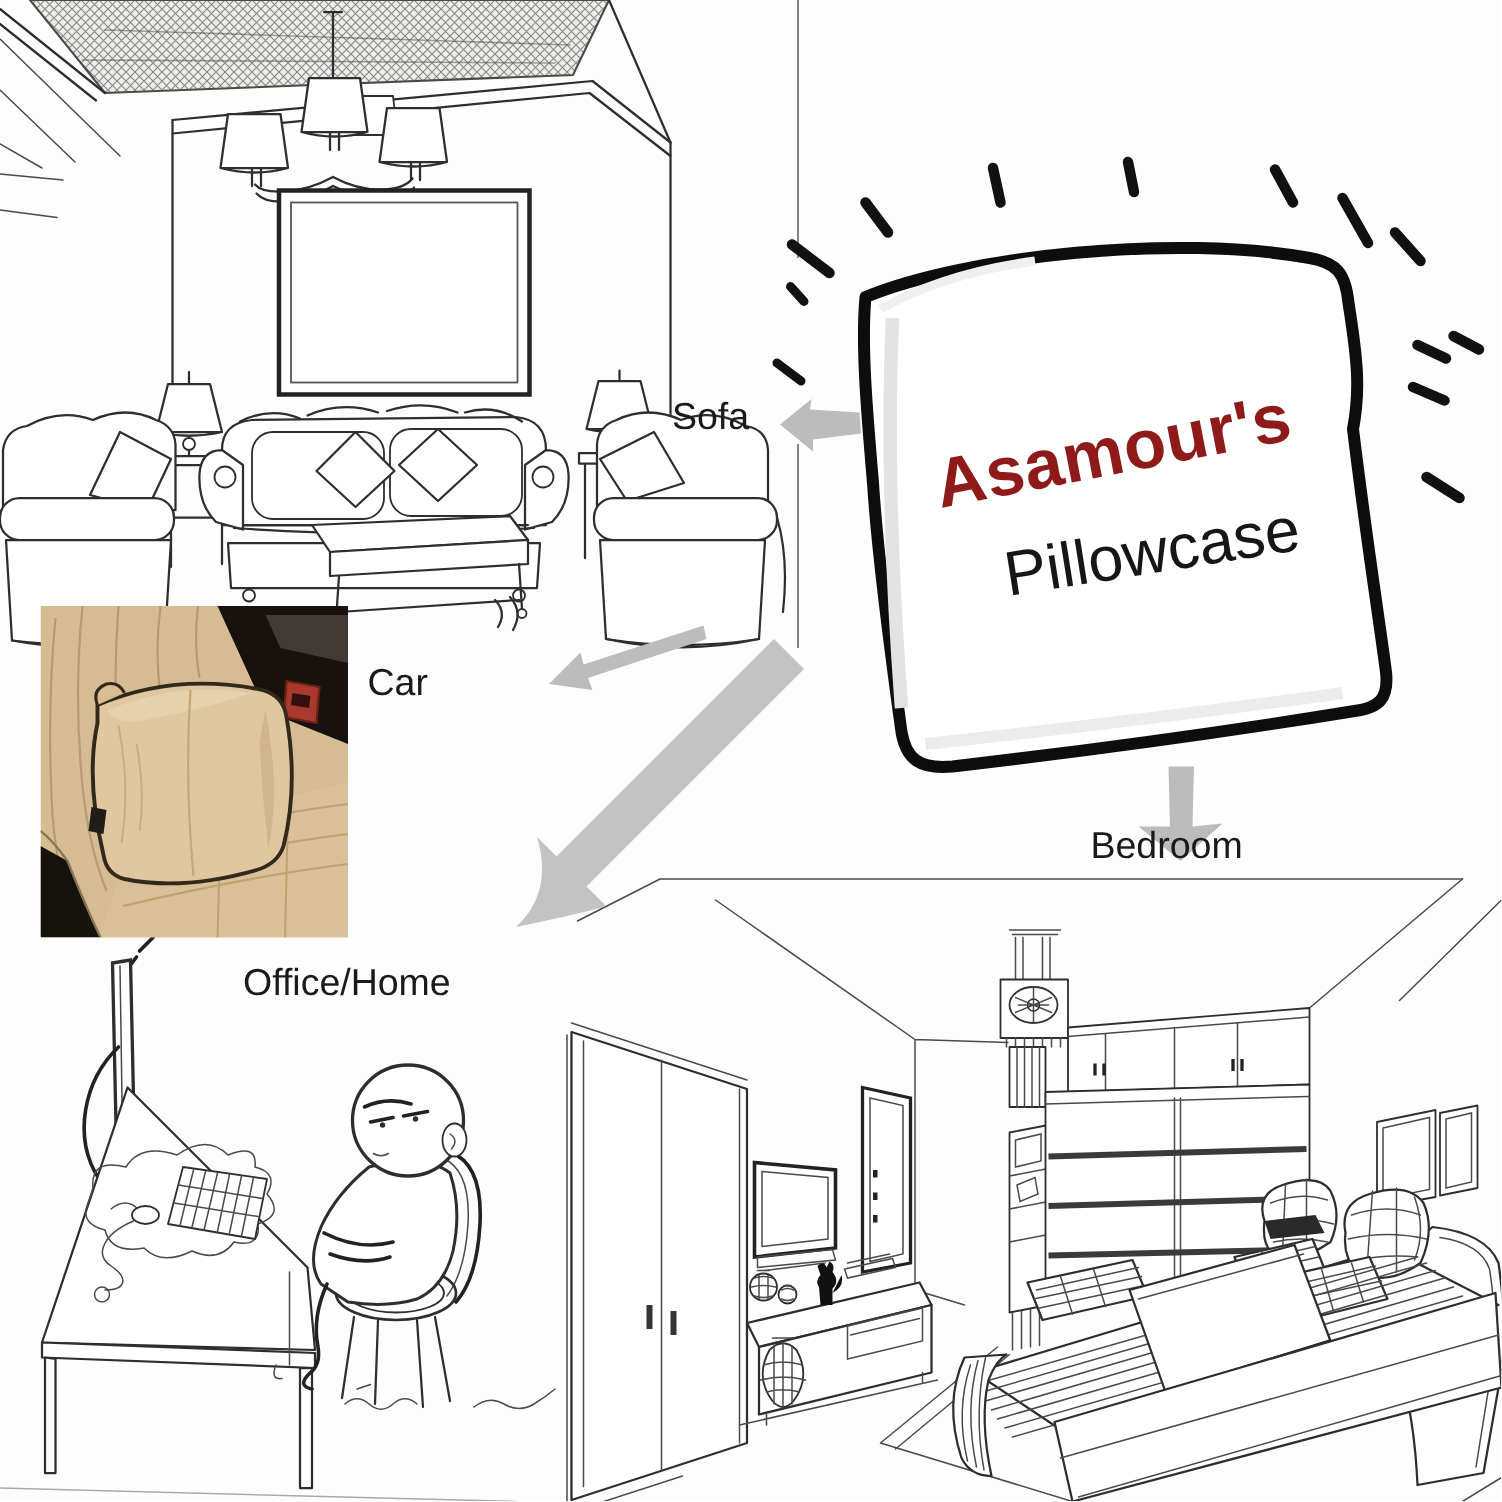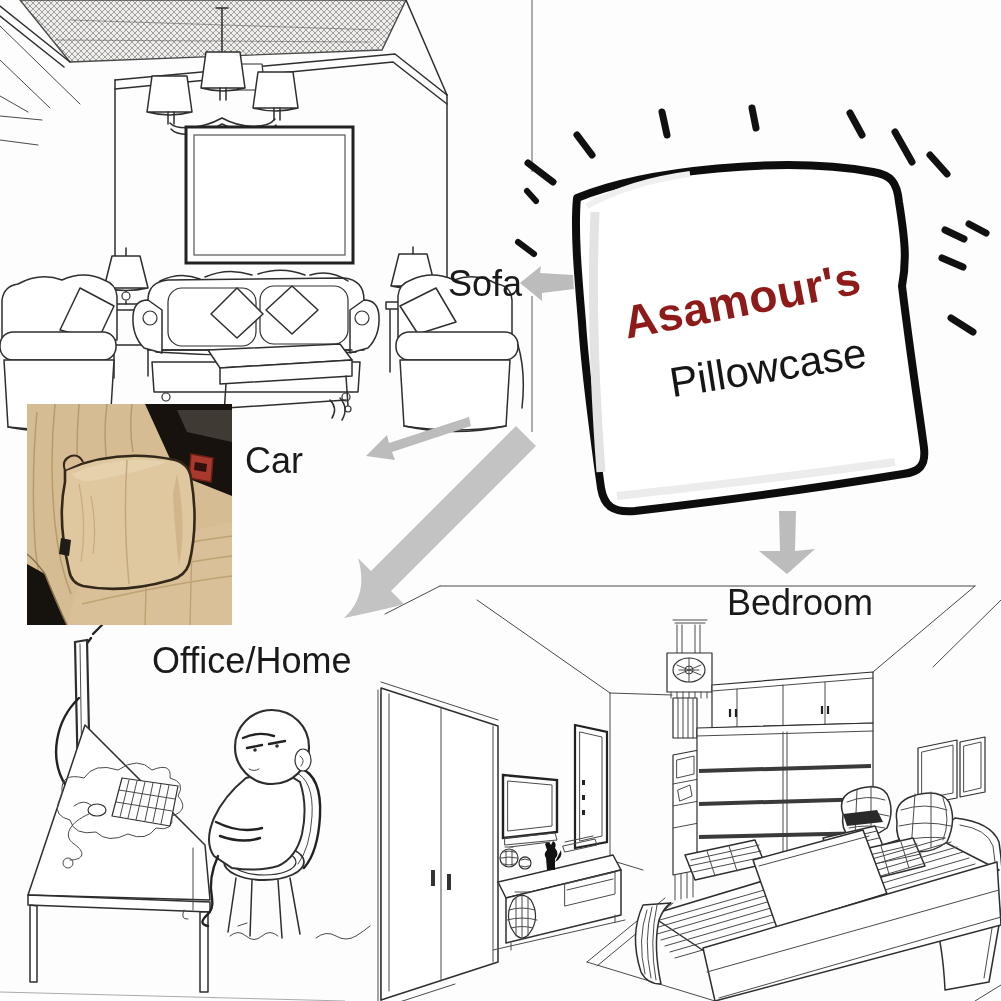--- a/index.html
+++ b/index.html
@@ -6,21 +6,21 @@
   .canvas{position:relative;width:1001px;height:1001px;background:#fdfdfd;overflow:hidden;
           font-family:"Liberation Sans", sans-serif;}
   .abs{position:absolute;}
   svg{display:block;}
   
   .ln{stroke:#2e2e2e;fill:none;stroke-width:1.5;stroke-linecap:round;stroke-linejoin:round;}
   .lnt{stroke:#4a4a4a;fill:none;stroke-width:1;stroke-linecap:round;}
   .wh{fill:#ffffff;stroke:#2e2e2e;stroke-width:1.5;stroke-linejoin:round;}
   .whh{fill:#ffffff;stroke:#2e2e2e;stroke-width:1.2;stroke-linejoin:round;}
   .thick{stroke:#222;stroke-width:2.4;fill:none;stroke-linecap:round;}
-  .scene-label{position:absolute;color:#1a1a1a;font-size:36px;line-height:1;white-space:nowrap;}
+  .scene-label{position:absolute;color:#1a1a1a;font-size:25px;line-height:1;white-space:nowrap;}
   .brand-text{position:absolute;left:592px;top:272px;width:300px;height:56px;line-height:56px;
               text-align:center;font-size:46px;font-weight:700;color:#8e1a1a;
               transform:rotate(-11deg);letter-spacing:.5px;}
   .product-text{position:absolute;left:618px;top:342px;width:300px;height:52px;line-height:52px;
               text-align:center;font-size:42px;font-weight:400;color:#161616;transform:rotate(-9deg);}
 </style>
 </head>
 <body>
 
 <div class="canvas">
@@ -334,15 +334,15 @@
     <path d="M469,417 L389,443 L387,435 L366,456 L395,460 L392,452 L471,426 Z" fill="#bcbcbc"></path>
     <path d="M779,511 L796,511 L795,551 L815,549 L787,574 L759,551 L780,551 Z" fill="#bcbcbc"></path>
     <path d="M516,426 L371,571 L358,558 Q369,595 344,618 Q392,608 404,604 L391,591 L536,446 Z" fill="#c3c3c3"></path>
   </svg>
 
   <div class="brand-text">Asamour's</div>
   <div class="product-text">Pillowcase</div>
 
   <div class="scene-label" style="left:448px;top:266px">Sofa</div>
   <div class="scene-label" style="left:245px;top:443px">Car</div>
-  <div class="scene-label" style="left:152px;top:643px">Office/Home</div>
-  <div class="scene-label" style="left:727px;top:585px">Bedroom</div>
+  <div class="scene-label" style="left:162px;top:643px">Office/Home</div>
+  <div class="scene-label" style="left:727px;top:552px">Bedroom</div>
 </div>
 
 </body></html>

